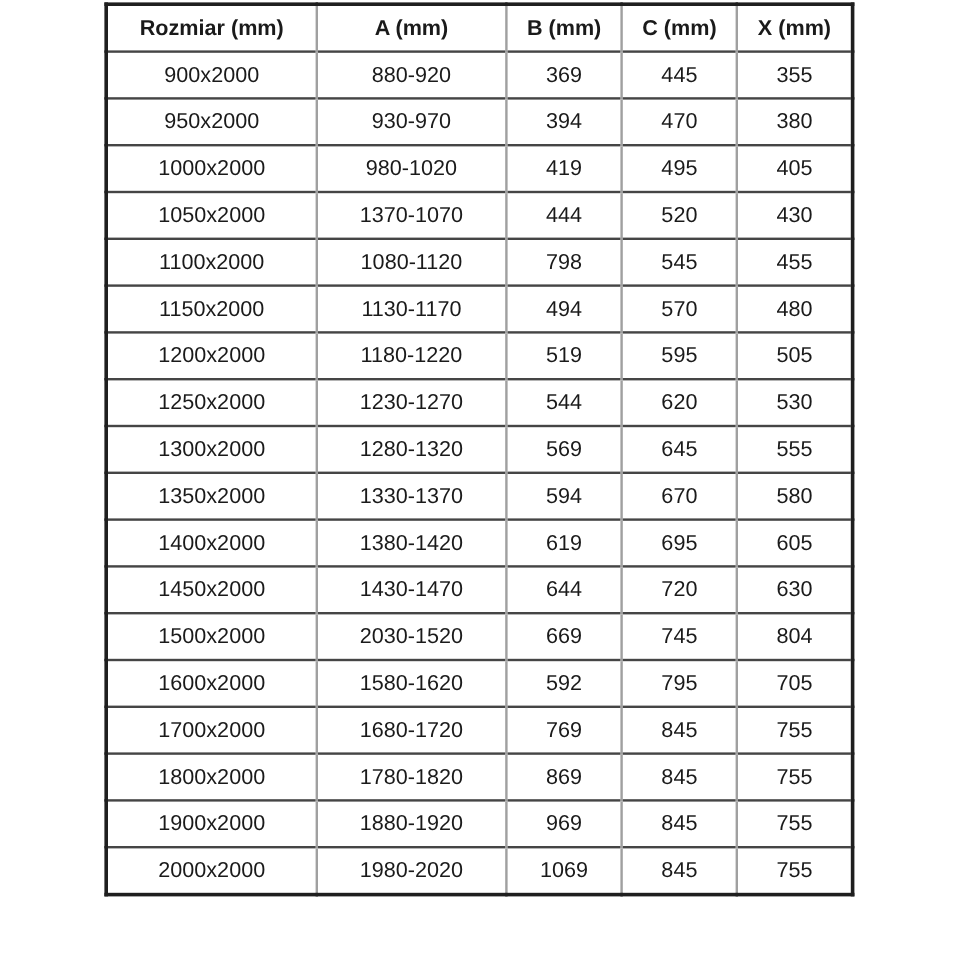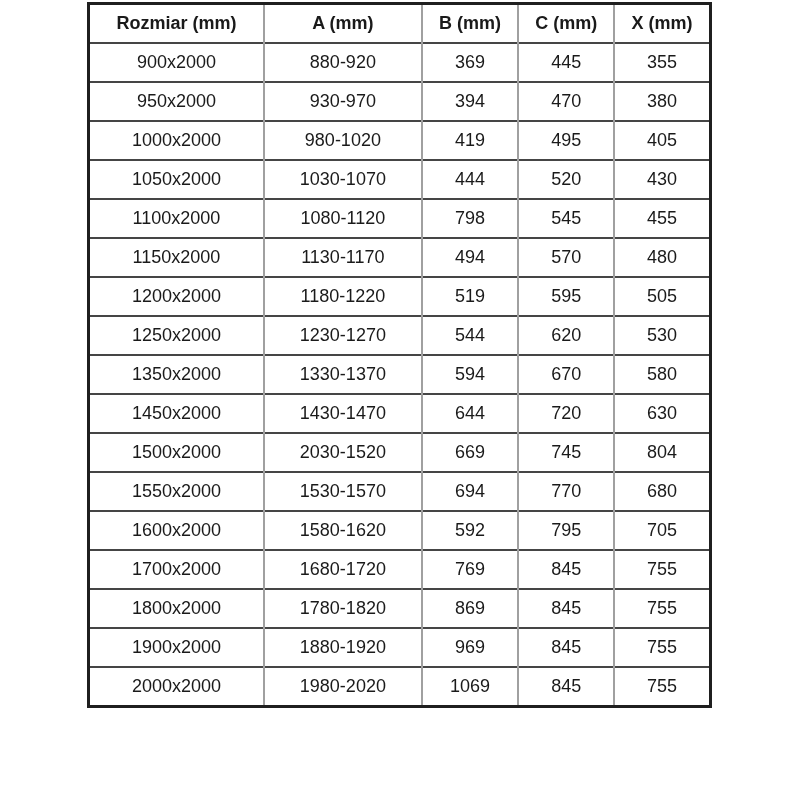--- a/index.html
+++ b/index.html
@@ -92,21 +92,21 @@
           </tr>
           <tr>
             <td>1000x2000</td>
             <td>980-1020</td>
             <td>419</td>
             <td>495</td>
             <td>405</td>
           </tr>
           <tr>
             <td>1050x2000</td>
-            <td>1030-1070</td>
+            <td>1370-1070</td>
             <td>444</td>
             <td>520</td>
             <td>430</td>
           </tr>
           <tr>
             <td>1100x2000</td>
             <td>1080-1120</td>
             <td>798</td>
             <td>545</td>
             <td>455</td>
@@ -126,46 +126,53 @@
             <td>505</td>
           </tr>
           <tr>
             <td>1250x2000</td>
             <td>1230-1270</td>
             <td>544</td>
             <td>620</td>
             <td>530</td>
           </tr>
           <tr>
+            <td>1300x2000</td>
+            <td>1280-1320</td>
+            <td>569</td>
+            <td>645</td>
+            <td>555</td>
+          </tr>
+          <tr>
             <td>1350x2000</td>
             <td>1330-1370</td>
             <td>594</td>
             <td>670</td>
             <td>580</td>
           </tr>
           <tr>
+            <td>1400x2000</td>
+            <td>1380-1420</td>
+            <td>619</td>
+            <td>695</td>
+            <td>605</td>
+          </tr>
+          <tr>
             <td>1450x2000</td>
             <td>1430-1470</td>
             <td>644</td>
             <td>720</td>
             <td>630</td>
           </tr>
           <tr>
             <td>1500x2000</td>
             <td>2030-1520</td>
             <td>669</td>
             <td>745</td>
             <td>804</td>
-          </tr>
-          <tr>
-            <td>1550x2000</td>
-            <td>1530-1570</td>
-            <td>694</td>
-            <td>770</td>
-            <td>680</td>
           </tr>
           <tr>
             <td>1600x2000</td>
             <td>1580-1620</td>
             <td>592</td>
             <td>795</td>
             <td>705</td>
           </tr>
           <tr>
             <td>1700x2000</td>

